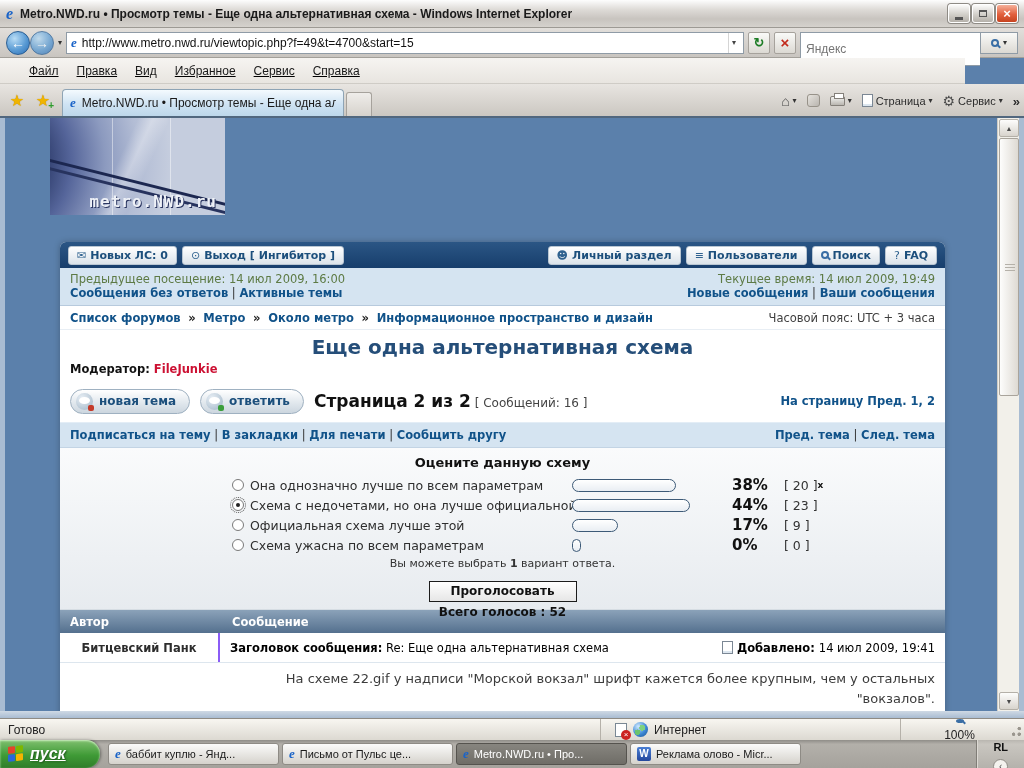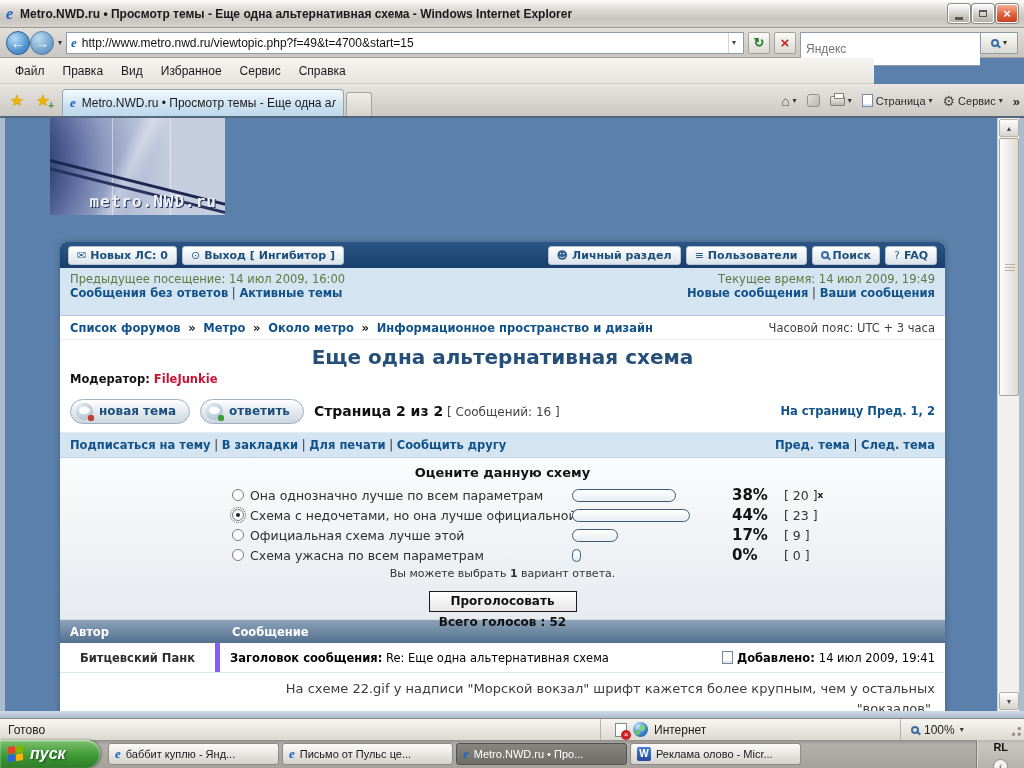--- a/index.html
+++ b/index.html
@@ -38,22 +38,22 @@
   .sqbtn.stop { color:#c22a1c; font-weight:bold; font-size:15px; }
   .searchwrap { width:218px; height:22px; display:flex; }
   .searchwrap input { flex:1; height:22px; border:1px solid #8f9ba6; border-right:none; font-size:12px; padding:16px 5px; color:#888;
     font-family:"Liberation Sans",sans-serif; }
   .magbtn { width:38px; height:22px; border:1px solid #8f9ba6; background:linear-gradient(180deg,#fafaf8,#dcd9d3);
     display:flex; align-items:center; justify-content:center; gap:4px; }
   .mag { width:8px; height:8px; border:2px solid #3a6ea5; border-radius:50%; position:relative; }
   .mag::after { content:""; position:absolute; width:5px; height:2px; background:#3a6ea5; transform:rotate(45deg); right:-4px; bottom:-2px; }
 
   
-  .menubar { position:absolute; left:0; top:58px; width:874px; height:26px; background:linear-gradient(180deg,#f6f4f1,#e8e5e0);
-    border-bottom:1px solid #cfccc6; display:flex; align-items:center; padding-left:6px; }
+  .menubar { position:absolute; left:0; top:58px; width:965px; height:26px; background:linear-gradient(180deg,#f6f4f1,#e8e5e0);
+    border-bottom:1px solid #cfccc6; display:flex; align-items:center; padding-left:20px;text-decoration:underline; }
   .menuitem { font-size:12px; color:#1a1a1a; padding:4px 9px; }
 
   
   .tabbar { position:absolute; left:0; top:84px; width:1024px; height:34px;
     background:linear-gradient(180deg,#e8e5e1,#cbc7c1); border-bottom:2px solid #51677e;
     display:flex; align-items:flex-end; padding:0 4px; }
   .favstar { width:26px; height:26px; display:flex; align-items:center; justify-content:center; margin-bottom:3px; position:relative; }
   .favstar .st { color:#f0b400; font-size:16px; text-shadow:0 0 1px #a87700; }
   .favstar .plus { position:absolute; right:2px; bottom:2px; color:#2d9c2d; font-weight:bold; font-size:10px; }
   .tab { height:27px; width:282px; margin-left:6px; border:1px solid #8ea4b5; border-bottom:none; border-radius:4px 4px 0 0;
@@ -101,21 +101,21 @@
   .content { position:absolute; left:60px; top:124px; width:885px; height:600px; background:#fff;
     border-radius:6px 6px 0 0; box-shadow:0 0 6px rgba(0,0,0,.25); font-family:"DejaVu Sans",sans-serif; }
 
   .f-navbar { height:26px; background:linear-gradient(180deg,#2b5685,#173e6c); border-radius:6px 6px 0 0;
     display:flex; align-items:center; padding:0 8px; gap:5px; }
   .f-tab { height:19px; border:1px solid #b9c6d2; border-radius:3px; background:linear-gradient(180deg,#ffffff,#dbe3ea);
     display:flex; align-items:center; gap:4px; padding:0 8px; font-size:11px; font-weight:bold; color:#1c4f7c; }
   .f-tab .fico { font-size:11px; color:#2f628f; font-weight:normal; }
   .f-nav-spacer { flex:1; }
 
-  .f-info { height:48px; background:#d5e4f1; border-bottom:1px solid #b7cadd; display:flex; justify-content:space-between;
+  .f-info { height:38px; background:#d5e4f1; border-bottom:1px solid #b7cadd; display:flex; justify-content:space-between;
     padding:4px 10px 0; font-size:11.5px; }
   .f-info .green { color:#5d7a44; }
   .f-info .col.right { text-align:right; }
   .flink { color:#105289; font-weight:bold; text-decoration:none; }
   .fsep { color:#333; }
 
   .f-crumbs { height:24px; background:#fff; display:flex; align-items:center; justify-content:space-between; padding:0 10px;
     font-size:11.5px; border-bottom:1px solid #e8eef4; }
   .f-crumbs .sep { color:#222; font-weight:bold; margin:0 4px; }
   .f-crumbs .tz { color:#3f3f3f; font-weight:normal; }
@@ -124,21 +124,21 @@
   .f-mod { font-size:11.5px; font-weight:bold; color:#111; padding:0 10px; height:18px; }
   .f-mod .modname { color:#cc1133; }
 
   .f-actions { height:42px; display:flex; align-items:center; padding:0 10px; gap:10px; }
   .pillbtn { height:25px; border:1px solid #9fb1c1; border-radius:13px; background:linear-gradient(180deg,#ffffff,#dfe6ec 60%,#ccd6df);
     display:flex; align-items:center; gap:6px; padding:0 13px 0 5px; font-size:12px; font-weight:bold; color:#1c4f7c; }
   .bubble { width:17px; height:17px; border-radius:50%; background:radial-gradient(circle at 35% 30%,#e8eff5,#9fb4c6); position:relative; }
   .bubble::before { content:""; position:absolute; left:3px; top:4px; width:11px; height:7px; background:#fff; border-radius:50%; }
   .bubble .badge { position:absolute; right:-1px; bottom:-1px; width:6px; height:6px; border-radius:2px; }
   .badge.red { background:#c43b2a; } .badge.green { background:#3b9e3b; }
-  .pageinfo { font-size:12px; color:#111; } .pageinfo b { font-size:14px;text-align:center; }
+  .pageinfo { font-size:12px; color:#111; } .pageinfo b { font-size:17px;text-align:center; }
   .pageinfo .msgs { color:#444; font-weight:normal; }
   .f-actions .pagin { margin-left:auto; font-size:11.5px; font-weight:bold; color:#105289; }
 
   .f-links { height:26px; background:#d5e4f1; border-top:1px solid #e3edf6; border-bottom:1px solid #c3d4e4;
     display:flex; align-items:center; justify-content:space-between; padding:0 10px; font-size:11.5px; }
 
   .f-poll { height:162px; background:linear-gradient(180deg,#fafbfc,#e7ebef); border-bottom:1px solid #d6dde3; padding-top:7px; }
   .poll-title { text-align:center; font-size:13px; font-weight:bold; color:#111; height:20px; }
   .poll-row { display:flex; align-items:center; height:20px; margin-left:172px; }
   .radio { width:12px; height:12px; border-radius:50%; border:1px solid #7a7a7a; background:#fff; margin-right:6px; flex:none; position:relative; }
@@ -155,21 +155,21 @@
     background:linear-gradient(180deg,#ffffff,#e6e6e6); font-size:12px; font-weight:bold; color:#111;
     font-family:"DejaVu Sans",sans-serif; text-align:center; line-height:19px; }
   .poll-total { text-align:center; font-size:12px; font-weight:bold; color:#111; margin-top:3px; }
 
   .f-thead { height:23px; background:linear-gradient(180deg,#8ba2b9,#54708e); display:flex; align-items:center;
     color:#fff; font-size:11.5px; font-weight:bold; }
   .f-thead .c1 { width:160px; padding-left:10px; }
   .f-thead .c2 { padding-left:12px; }
 
   .post { display:flex; font-size:11.5px; }
-  .post .acol { width:160px; border-right:5px solid #8b5cf6; padding:6px 4px; text-align:center; }
+  .post .acol { width:160px; border-right:2px solid #8b5cf6; padding:6px 4px; text-align:center; }
   .post .mcol { flex:1; padding:6px 10px;text-align:right; }
   .post-hdr { border-bottom:1px solid #dde6ee; height:30px; }
   .post-hdr .acol { font-weight:bold; color:#2d2d2d; display:flex; align-items:center; justify-content:center; }
   .post-hdr .mcol { display:flex; align-items:center; justify-content:space-between; }
   .posted { display:flex; align-items:center; gap:4px; }
   .rankbox { display:block; width:126px; margin:6px auto 8px; border:1px solid #b7c3cf; background:#fbfcfd;
     padding:3px 0; color:#4a4a4a; font-size:11.5px; }
   .stars { color:#b8b074; font-size:12px; letter-spacing:3px; }
   .postbody { font-size:13px; color:#3c3c3c; line-height:1.55; }
 
@@ -179,33 +179,33 @@
     display:flex; align-items:center; font-size:12px; color:#222; }
   .statusbar .stext { padding-left:8px; flex:1; }
   .szone { display:flex; align-items:center; gap:6px; width:300px; border-left:1px solid #b5b1a9; padding-left:14px; height:100%; }
   .pageblock { width:12px; height:14px; background:#fff; border:1px solid #7a8894; position:relative; }
   .pageblock::after { content:"×"; position:absolute; right:-5px; bottom:-4px; width:10px; height:10px; background:#cc2222;
     color:#fff; border-radius:50%; font-size:8px; line-height:10px; text-align:center; }
   .globe { width:15px; height:15px; border-radius:50%;
     background:radial-gradient(circle at 62% 38%, #7fd27f 0 22%, transparent 23%),
                radial-gradient(circle at 30% 68%, #6cc36c 0 18%, transparent 19%),
                radial-gradient(circle at 35% 30%, #cfe9ff, #3c88d4 55%, #1b4f8f); }
-  .szoom { display:flex; align-items:center; gap:5px; width:108px; border-left:1px solid #b5b1a9; padding-left:10px; height:100%; }
+  .szoom { display:flex; align-items:center; gap:5px; width:108px; border-left:1px solid #b5b1a9; padding-left:10px; height:100%;flex-direction:column; }
   .grip { width:14px; height:14px; margin-right:2px;
     background:radial-gradient(circle at 80% 80%, #9a968e 1.5px, transparent 2px),
                radial-gradient(circle at 80% 40%, #9a968e 1.5px, transparent 2px),
                radial-gradient(circle at 40% 80%, #9a968e 1.5px, transparent 2px); }
 
   
   .taskbar { position:absolute; left:0; top:740px; width:1024px; height:28px;
     background:linear-gradient(180deg,#8f8d88,#b3b0aa 15%,#a5a29c); display:flex; align-items:center; }
   .startbtn { width:100px; height:28px; border-radius:0 14px 14px 0;
     background:linear-gradient(180deg,#7fc06f,#3f9a36 55%,#2f7d2a); box-shadow:inset 0 1px 2px #cdeec2, 1px 0 3px rgba(0,0,0,.4);
     display:flex; align-items:center; gap:6px; padding-left:8px; }
-  .startbtn .lbl { color:#fff; font-weight:bold; font-style:italic; font-size:16px; text-shadow:1px 1px 2px #1c4f18; }
+  .startbtn .lbl { color:#fff; font-weight:bold; font-style:italic; font-size:16px; text-shadow:1px 1px 2px #1c4f18;text-decoration:underline; }
   .winflag { width:16px; height:16px; display:grid; grid-template-columns:7px 7px; grid-template-rows:7px 7px; gap:1px; transform:skewY(-6deg); }
   .winflag i { border-radius:1px; }
   .winflag i:nth-child(1){background:#e4442b;} .winflag i:nth-child(2){background:#7db700;}
   .winflag i:nth-child(3){background:#2a67d9;} .winflag i:nth-child(4){background:#f4b400;}
   .tasks { display:flex; gap:3px; margin-left:8px; }
   .taskbtn { width:171px; height:22px; border-radius:3px; border:1px solid #8e8b85;
     background:linear-gradient(180deg,#fbfbfa,#d5d2cc); display:flex; align-items:center; gap:5px; padding:0 6px;
     font-size:11px; color:#1a1a1a; }
   .taskbtn .tlabel { white-space:nowrap; overflow:hidden; }
   .taskbtn.active { background:linear-gradient(180deg,#87857f,#6f6d67); color:#fff; border-color:#55534e; }

